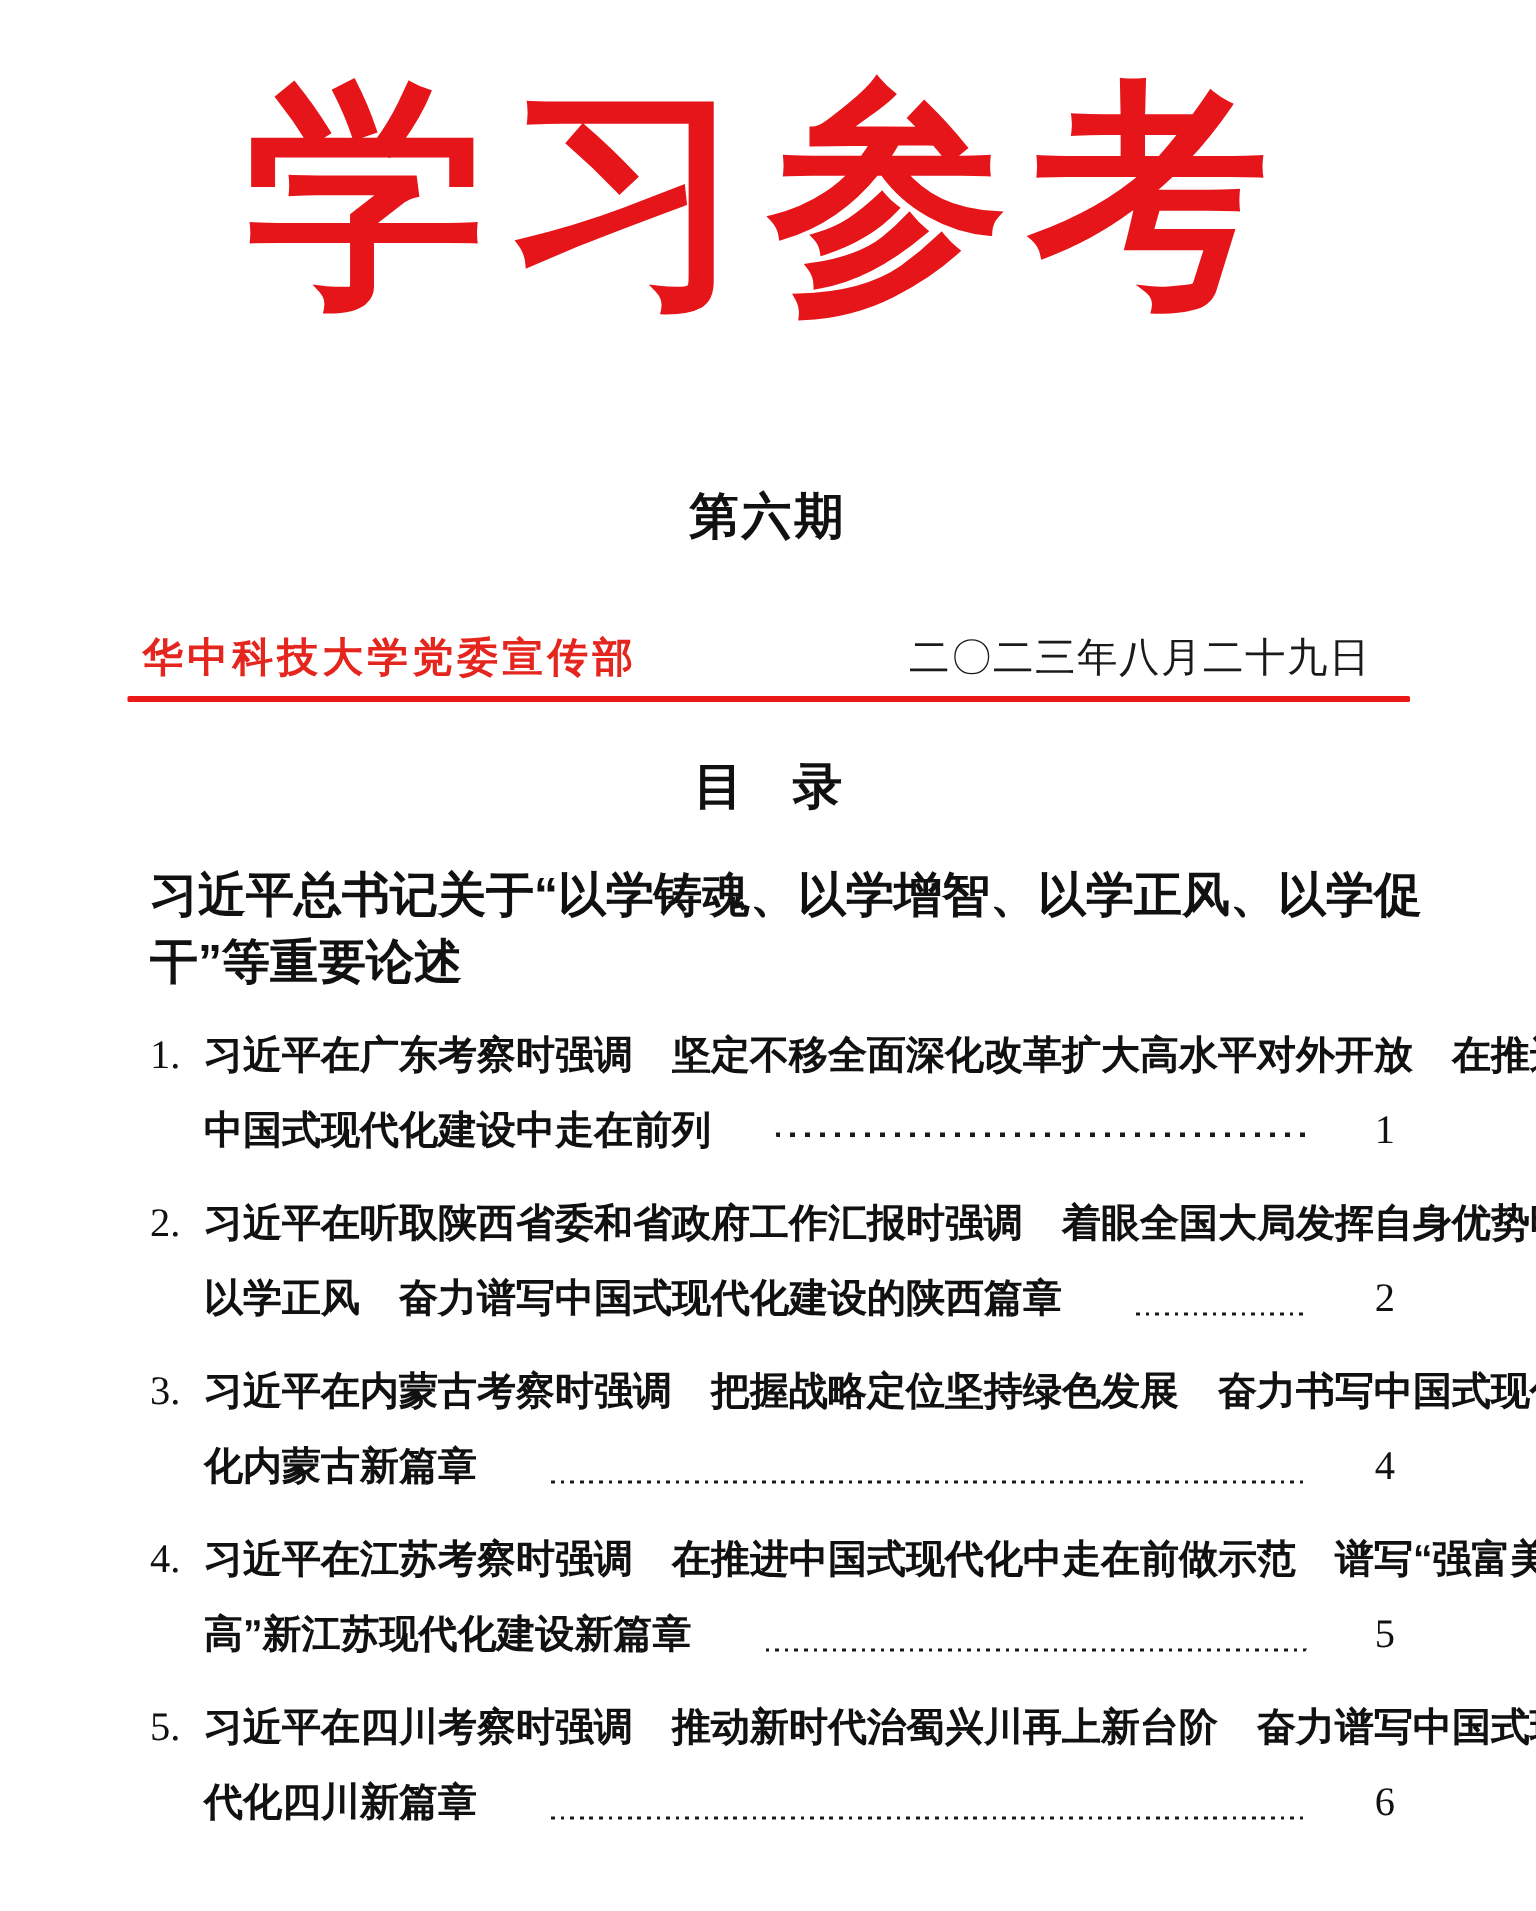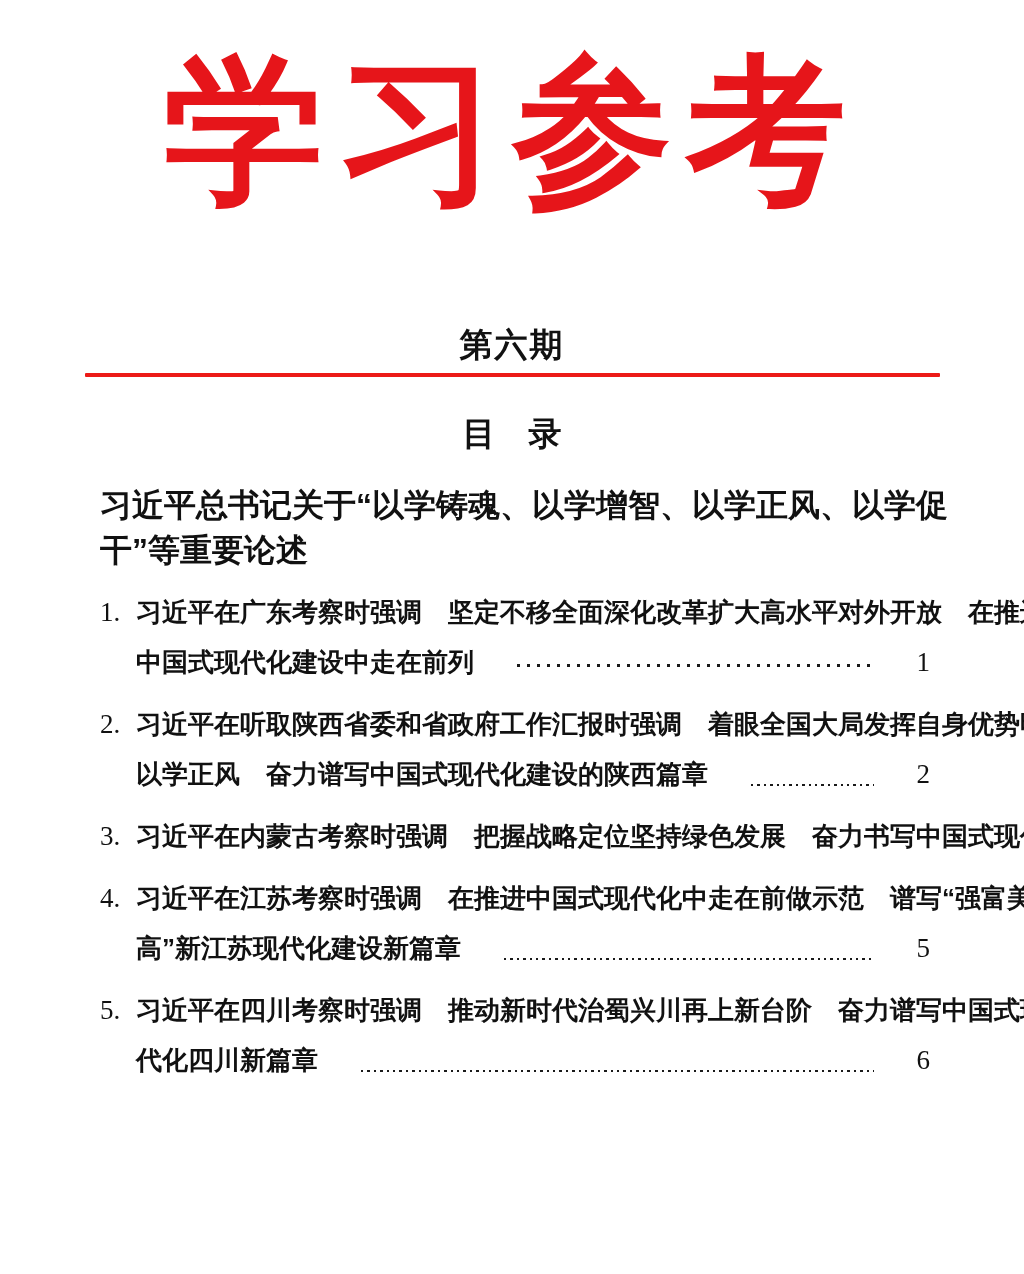--- a/index.html
+++ b/index.html
@@ -1,15 +1,15 @@
 <!DOCTYPE html>
 <html><head>
 <meta charset="utf-8">
 <style>
-  * { margin: 0; padding: 0; box-sizing: border-box; }
+  * { margin: 0; padding: 0; box-sizing: border-box; border-radius: 25px; }
   html, body { background: #ffffff; }
   .page {
     position: relative;
     width: 1024px;
     height: 1274px;
     margin: 0 auto;
     background: #ffffff;
     font-family: "Liberation Serif", serif;
     overflow: hidden;
   }
@@ -151,20 +151,24 @@
 <body>
 
 <div class="page">
 
   <div class="masthead">
     <div class="masthead-title">学习参考</div>
   </div>
 
   <div class="issue">第六期</div>
 
+  <div class="pub-row">
+    <span class="publisher">华中科技大学党委宣传部</span>
+    <span class="issue-date">二〇二三年八月二十九日</span>
+  </div>
 
   <div class="red-rule"></div>
 
   <div class="toc-title">目　录</div>
 
   <div class="section-heading">
     <div class="h-line">习近平总书记关于“以学铸魂、以学增智、以学正风、以学促</div>
     <div class="h-line">干”等重要论述</div>
   </div>
 
@@ -191,20 +195,25 @@
           <span class="leader base"></span>
           <span class="toc-page">2</span>
         </div>
       </div>
     </div>
 
     <div class="toc-item">
       <div class="toc-num">3.</div>
       <div class="toc-body">
         <div class="toc-line1">习近平在内蒙古考察时强调　把握战略定位坚持绿色发展　奋力书写中国式现代</div>
+        <div class="toc-line2">
+          <span class="toc-text2">化内蒙古新篇章</span>
+          <span class="leader base"></span>
+          <span class="toc-page">4</span>
+        </div>
       </div>
     </div>
 
     <div class="toc-item">
       <div class="toc-num">4.</div>
       <div class="toc-body">
         <div class="toc-line1">习近平在江苏考察时强调　在推进中国式现代化中走在前做示范　谱写“强富美</div>
         <div class="toc-line2">
           <span class="toc-text2">高”新江苏现代化建设新篇章</span>
           <span class="leader base"></span>

